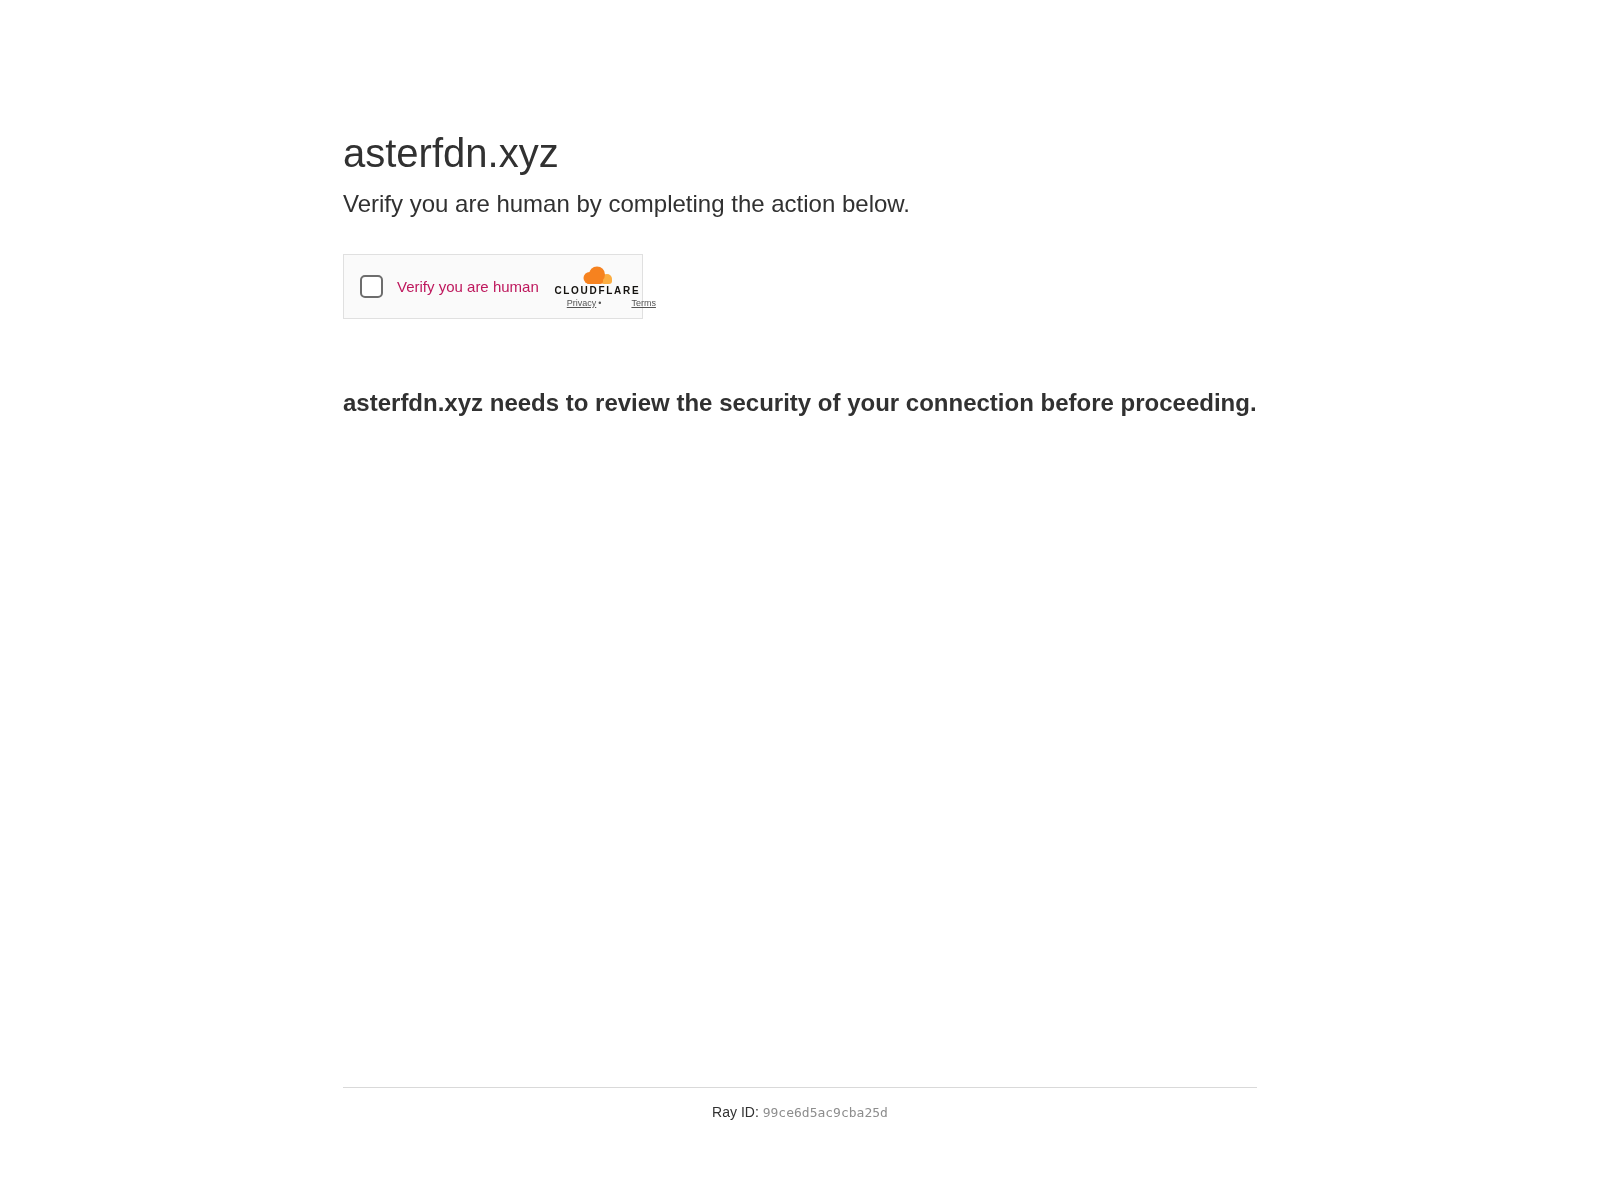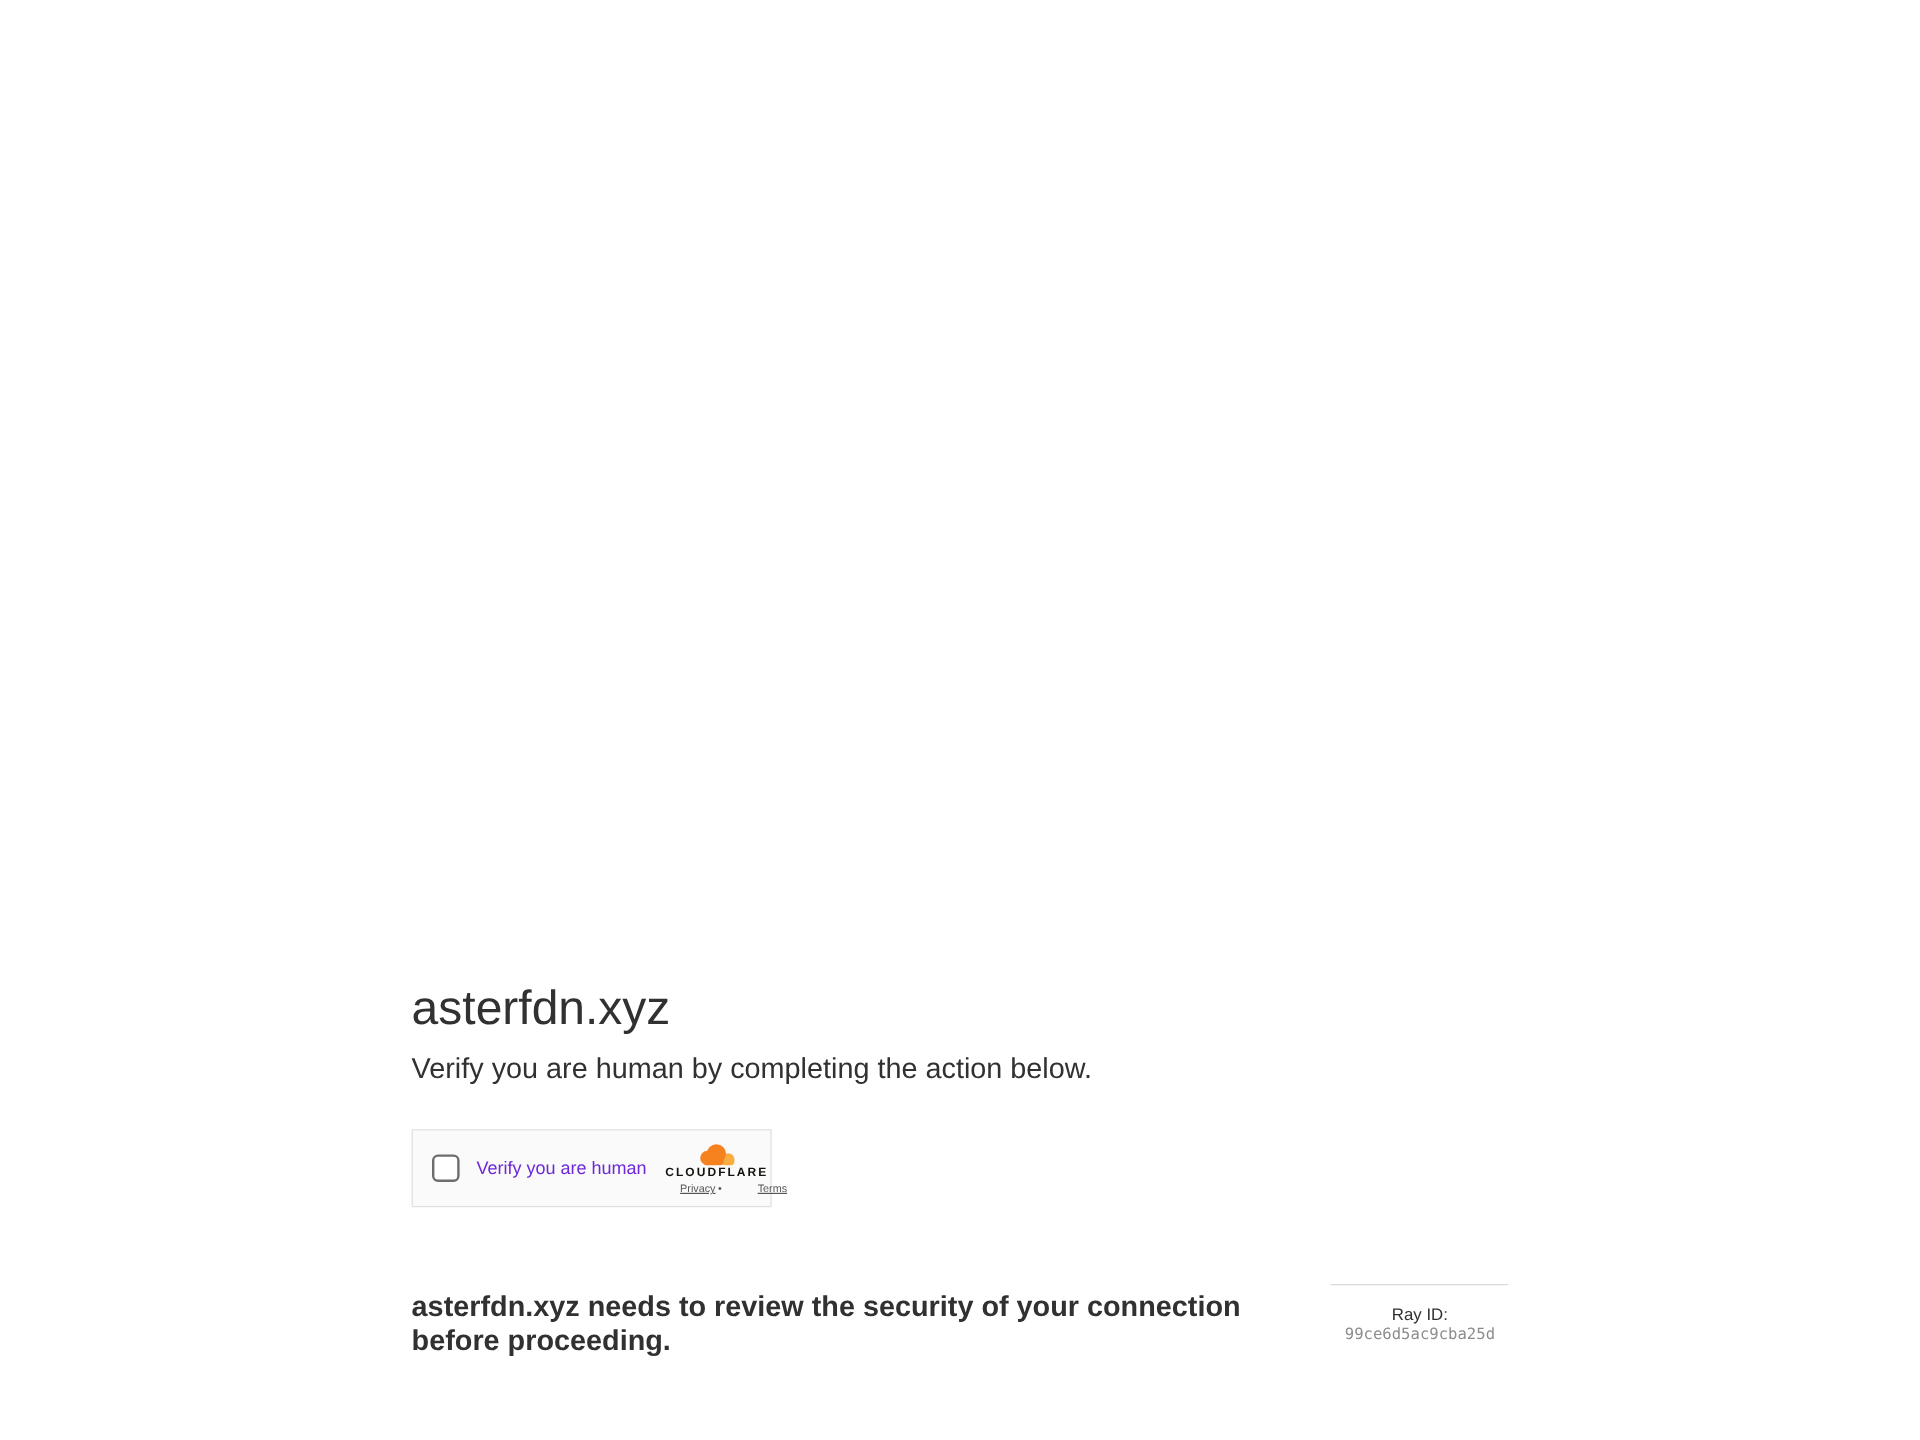--- a/index.html
+++ b/index.html
@@ -12,23 +12,22 @@
     height: 1200px;
     font-family: "Liberation Sans", sans-serif;
     color: #313131;
     overflow: hidden;
   }
   .container {
     width: 914px;
     height: 1132px;
     margin: 0 auto;
     display: flex;
-    flex-direction: row;
+    flex-direction: column;
     box-sizing: border-box;
-    align-items: flex-end;
   }
   main { padding-top: 130px; }
 
   h1.page-title {
     font-size: 40px;
     font-weight: 500;
     line-height: 46px;
     margin: 0;
     color: #313131;
   }
@@ -57,21 +56,21 @@
     height: 23px;
     box-sizing: border-box;
     border: 2px solid #6d6d6d;
     border-radius: 5px;
     background: #ffffff;
     cursor: pointer;
     flex-shrink: 0;
   }
   .widget-label {
     font-size: 15px;
-    color: #6d28d9;
+    color: #be185d;
     margin-left: 14px;
     white-space: nowrap;
   }
   .brand {
     margin-left: auto;
     display: flex;
     flex-direction: column;
     align-items: center;
     line-height: 1;
   }

